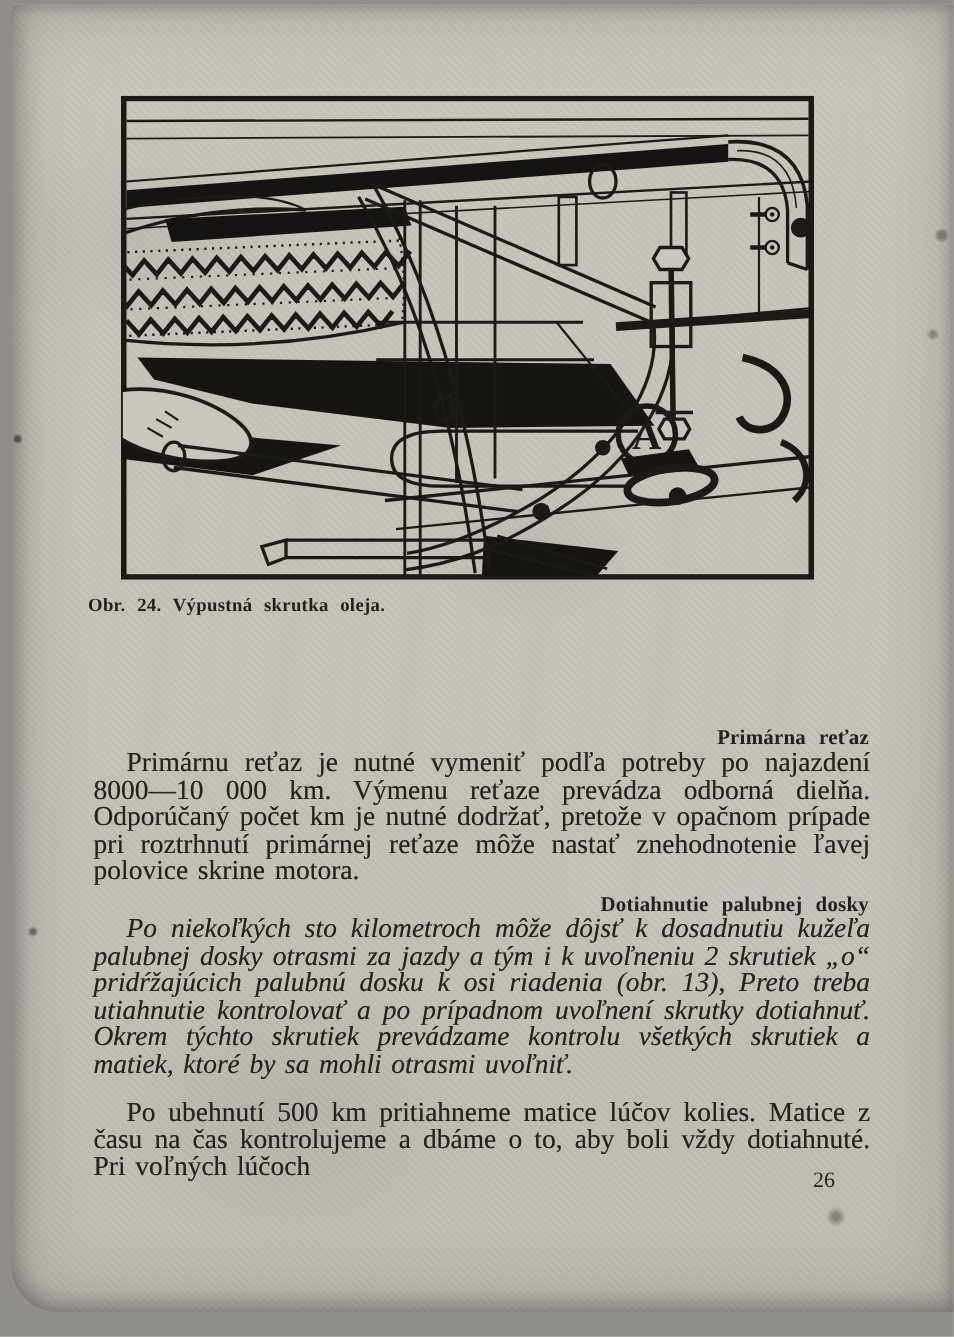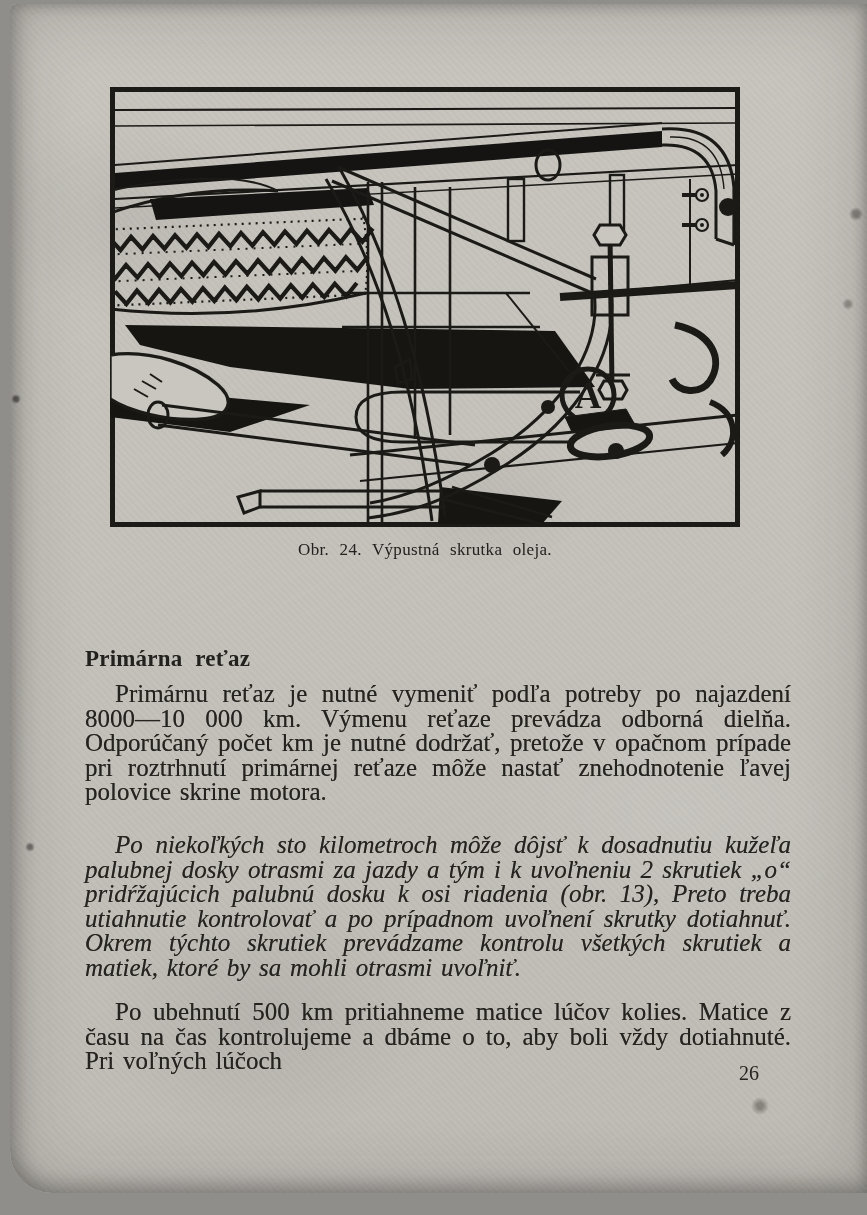--- a/index.html
+++ b/index.html
@@ -36,27 +36,27 @@
     background-image:
       repeating-linear-gradient(47deg, rgba(0,0,0,.018) 0 2px, transparent 2px 5px),
       repeating-linear-gradient(-33deg, rgba(255,255,255,.02) 0 1px, transparent 1px 4px);
   }
   .figure {
     position:absolute; left:100px; top:83px; width:630px; height:440px;
   }
   .figure svg { width:100%; height:100%; display:block; }
   .caption {
     position:absolute; left:70px; top:536px; width:690px;
-    text-align:center; font-weight:normal; font-size:17px;
+    text-align:left; font-weight:bold; font-size:17px;
     color:#22211e; word-spacing:6px; letter-spacing:.3px;
   }
   .heading {
     position:absolute; left:75px; width:705px;
-    text-align:left; font-weight:bold; font-size:23px;
-    color:#22211e; word-spacing:7px; letter-spacing:.2px;
+    text-align:right; font-weight:bold; font-size:19px;
+    color:#22211e; word-spacing:7px; letter-spacing:.2px;margin-top:14px;
   }
   .h1pos { top:642px; }
   .h2pos { top:794px; }
   .h3pos { top:961px; }
   .para {
     position:absolute; left:75px; width:706px;
     font-size:25px; line-height:24.6px; color:#24231f;
     text-align:justify; text-indent:30px; word-spacing:2.5px;
     text-shadow:0 0 .5px rgba(30,28,24,.55);
   }
@@ -210,19 +210,20 @@
           <line x1="342" y1="400" x2="442" y2="430" stroke-width="2.4"></line>
         </g>
       </svg>
     </div>
 
     <div class="caption">Obr. 24. Výpustná skrutka oleja.</div>
 
     <h2 class="heading h1pos">Primárna reťaz</h2>
     <p class="para p1pos">Primárnu reťaz je nutné vymeniť podľa potreby po najazdení 8000—10 000 km. Výmenu reťaze prevádza odborná dielňa. Odporúčaný počet km je nutné dodržať, pretože v opačnom prípade pri roztrhnutí primárnej reťaze môže nastať znehodnotenie ľavej polovice skrine motora.</p>
 
+    <h2 class="heading h2pos">Dotiahnutie palubnej dosky</h2>
     <p class="para p2pos">Po niekoľkých sto kilometroch môže dôjsť k dosadnutiu kužeľa palubnej dosky otrasmi za jazdy a tým i k uvoľneniu 2 skrutiek „o“ pridŕžajúcich palubnú dosku k osi riadenia (obr. 13), Preto treba utiahnutie kontrolovať a po prípadnom uvoľnení skrutky dotiahnuť. Okrem týchto skrutiek prevádzame kontrolu všetkých skrutiek a matiek, ktoré by sa mohli otrasmi uvoľniť.</p>
 
     <p class="para p3pos">Po ubehnutí 500 km pritiahneme matice lúčov kolies. Matice z času na čas kontrolujeme a dbáme o to, aby boli vždy dotiahnuté. Pri voľných lúčoch</p>
 
     <div class="pagenum">26</div>
   </div>
 </div>
 
 </body></html>

